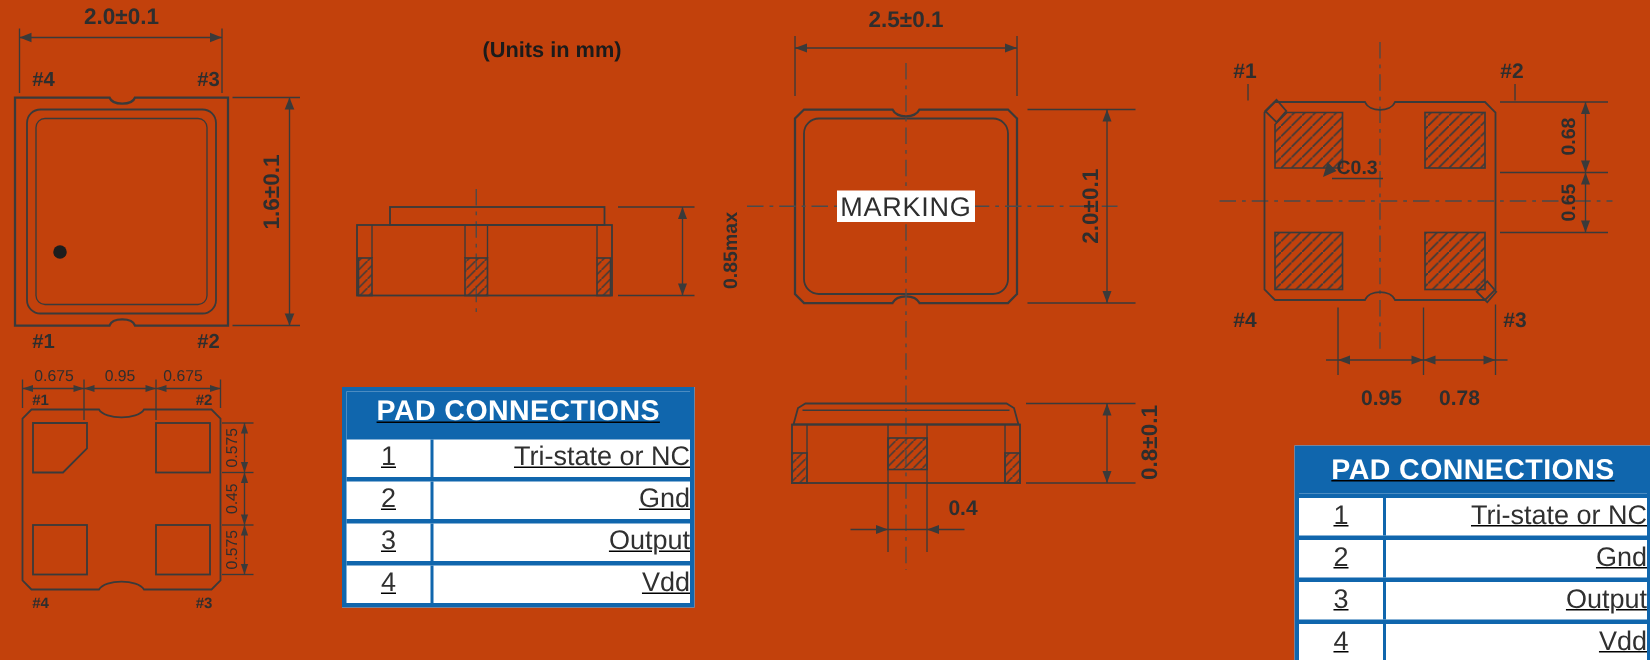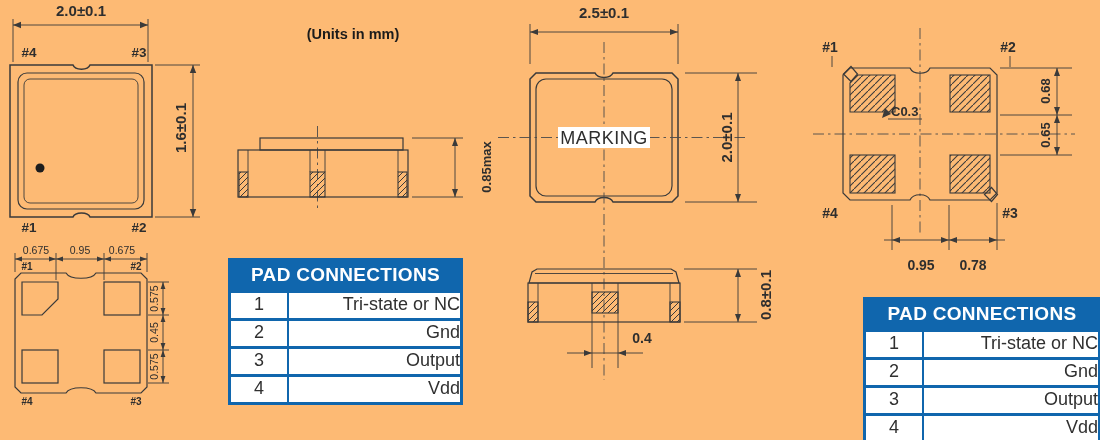--- a/index.html
+++ b/index.html
@@ -1,33 +1,33 @@
 <!DOCTYPE html>
 <html><head>
 <meta charset="utf-8">
 <style>
   html,body{margin:0;padding:0;background:#fff;}
-  #stage{position:relative;width:1100px;height:440px;background:#fdba74;overflow:hidden;
+  #stage{position:relative;width:1100px;height:440px;background:#c2410c;overflow:hidden;
          font-family:"Liberation Sans",sans-serif;}
   svg{position:absolute;overflow:visible;}
   svg text{fill:#2e2e2e;font-family:"Liberation Sans",sans-serif;}
   .dimtxt{font-size:15px;font-weight:600;}
   .dimtxt-s{font-size:10.5px;font-weight:400;}
   .dimtxt-m{font-size:13px;font-weight:600;}
   .padlbl{font-size:13.5px;font-weight:bold;}
   .padlbl2{font-size:14px;font-weight:600;}
   .ol{fill:none;stroke:#3a3a3a;stroke-width:1.5;}
   .ol2{fill:none;stroke:#3a3a3a;stroke-width:1.2;}
   .thin{fill:none;stroke:#3a3a3a;stroke-width:0.9;}
   .cl{fill:none;stroke:#4a4a4a;stroke-width:0.9;stroke-dasharray:11 4 2.5 4;}
   .ah{fill:#3a3a3a;stroke:none;}
   .hatchbox{stroke:#3a3a3a;stroke-width:1.1;}
-  .units-label{position:absolute;left:293px;top:26px;width:120px;text-align:center;
+  .units-label{position:absolute;left:308px;top:26px;width:120px;text-align:center;
       font-size:14.5px;font-weight:bold;color:#1b1b1b;}
-  .pad-table{position:absolute;border:3px solid #1066ad;background:#fff;}
+  .pad-table{position:absolute;border:3px solid #1066ad;background:#fff;text-decoration:underline;}
   .pt-header{background:#1066ad;color:#fff;font-weight:bold;font-size:19px;
       text-align:center;padding:3px 0 4px;letter-spacing:0.3px;}
   .pt-row{display:flex;border-top:3px solid #1066ad;}
   .pt-num{width:56px;border-right:2px solid #1066ad;text-align:center;}
   .pt-val{flex:1;text-align:right;}
   .pt-num,.pt-val{font-size:18px;color:#303030;padding:1px 0 3px;font-weight:500;}
   #table1{left:228px;top:258px;width:229px;}
   #table2{left:863px;top:297px;width:232px;}
 </style>
 </head>

